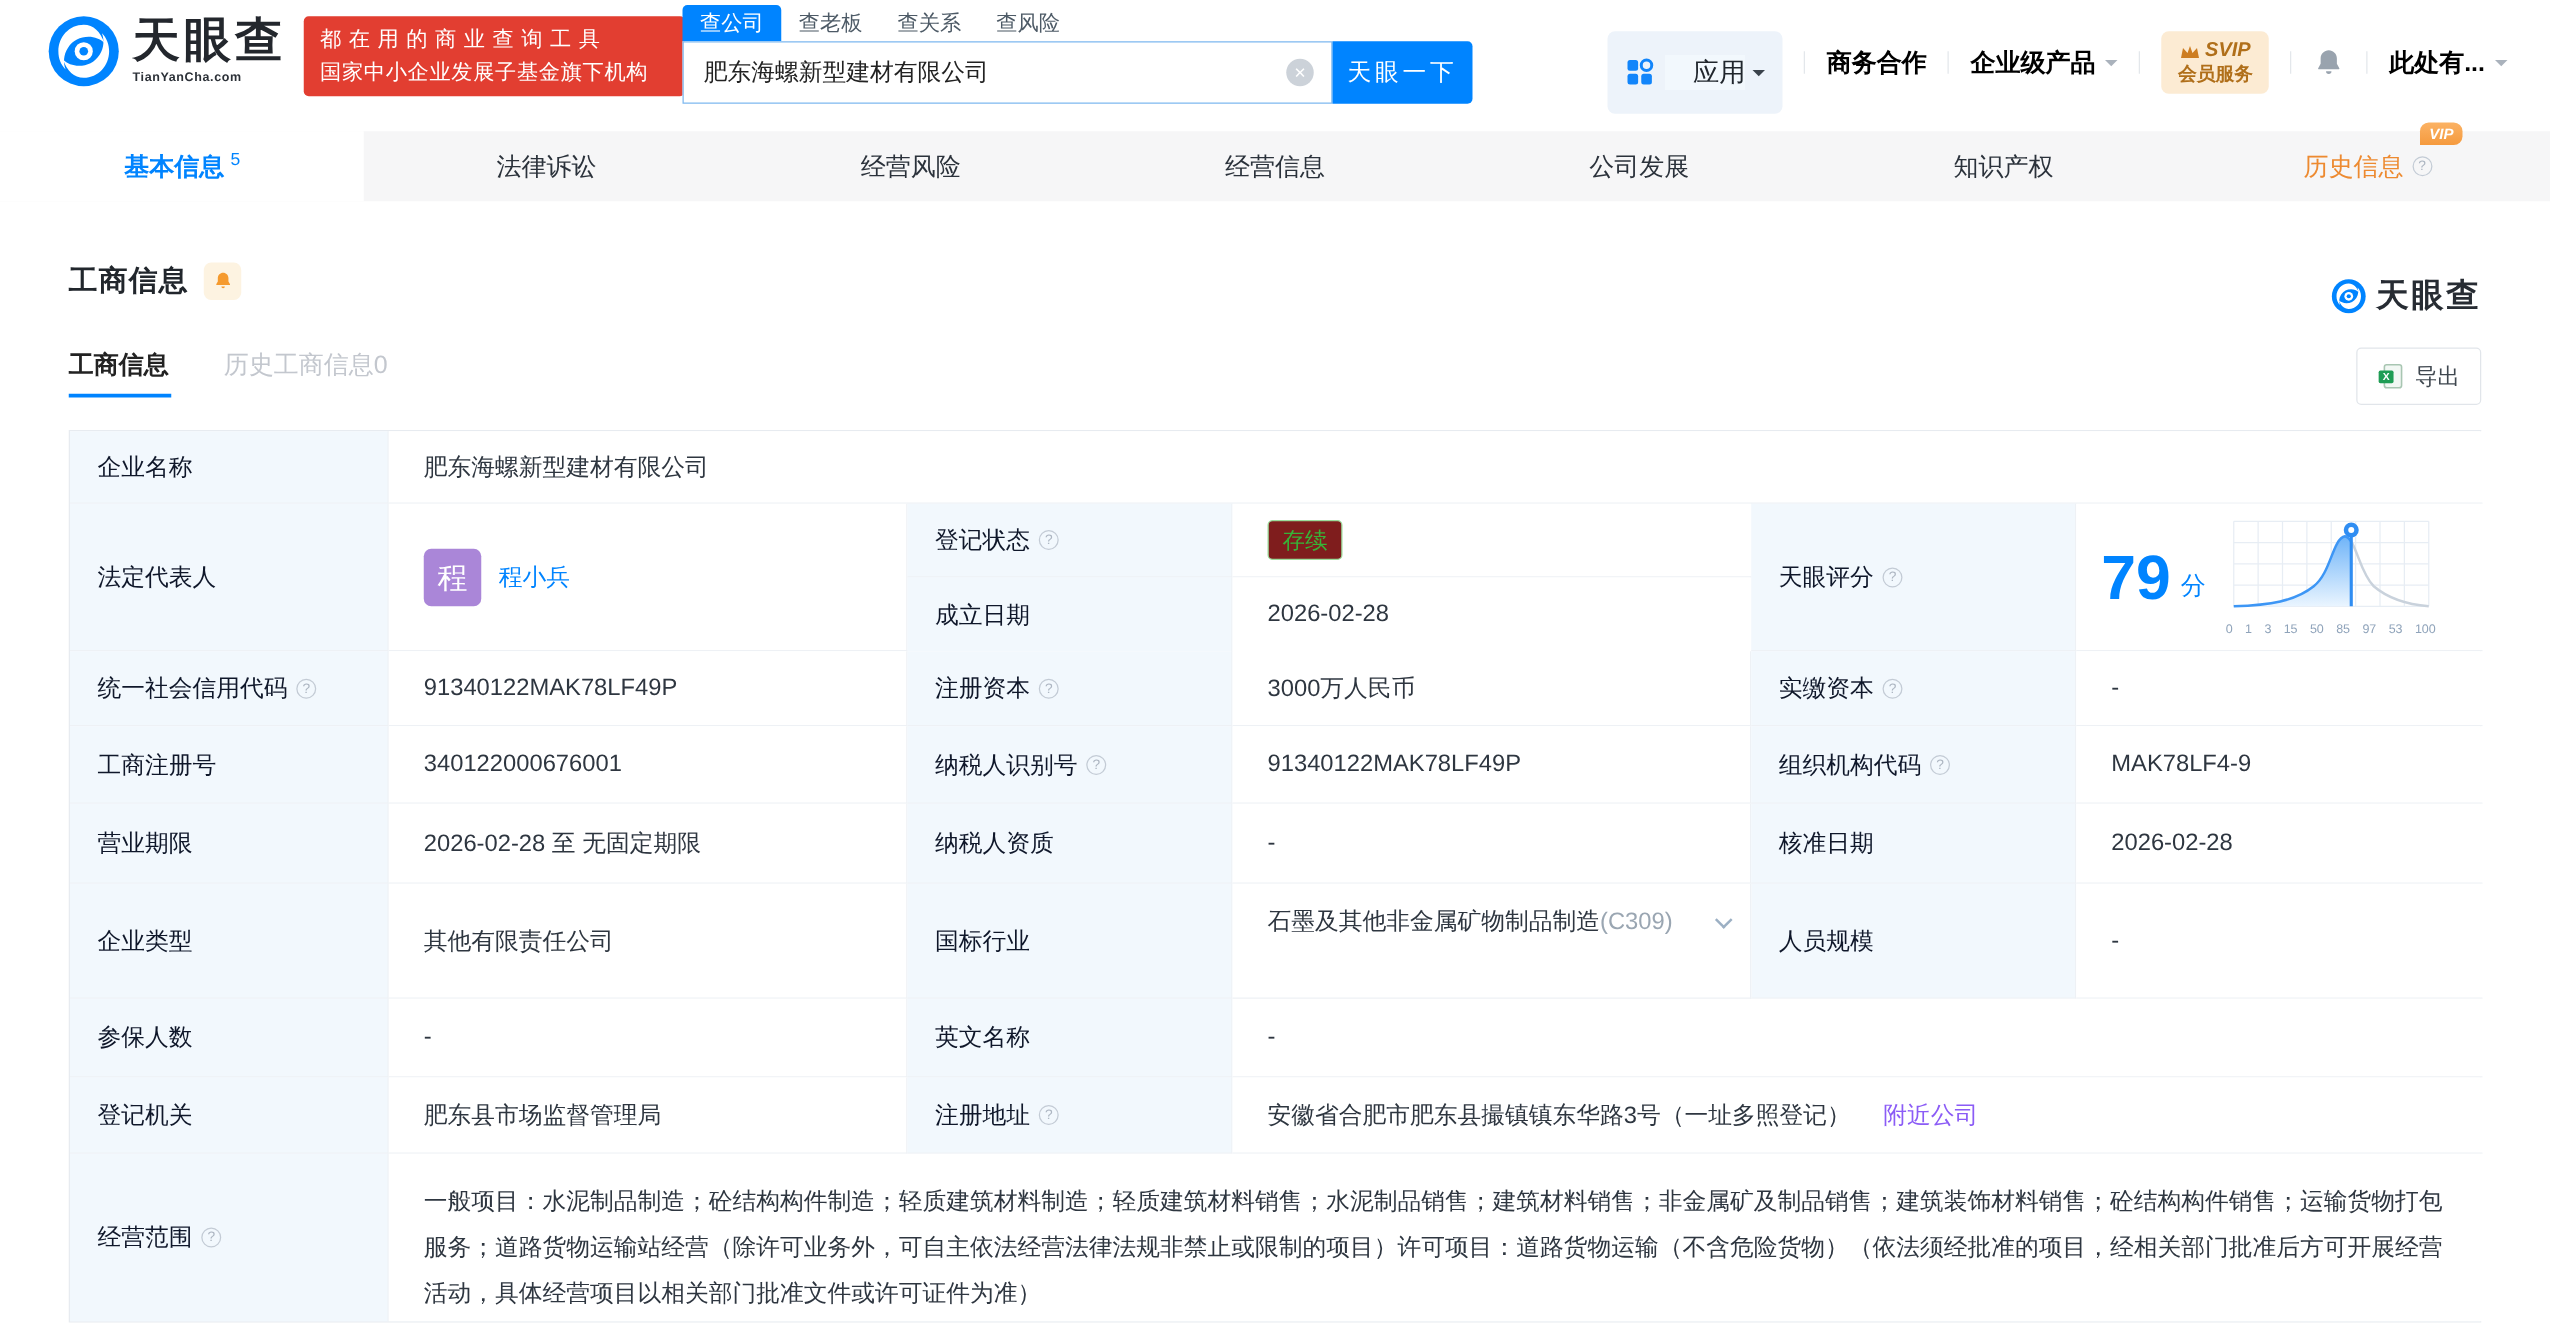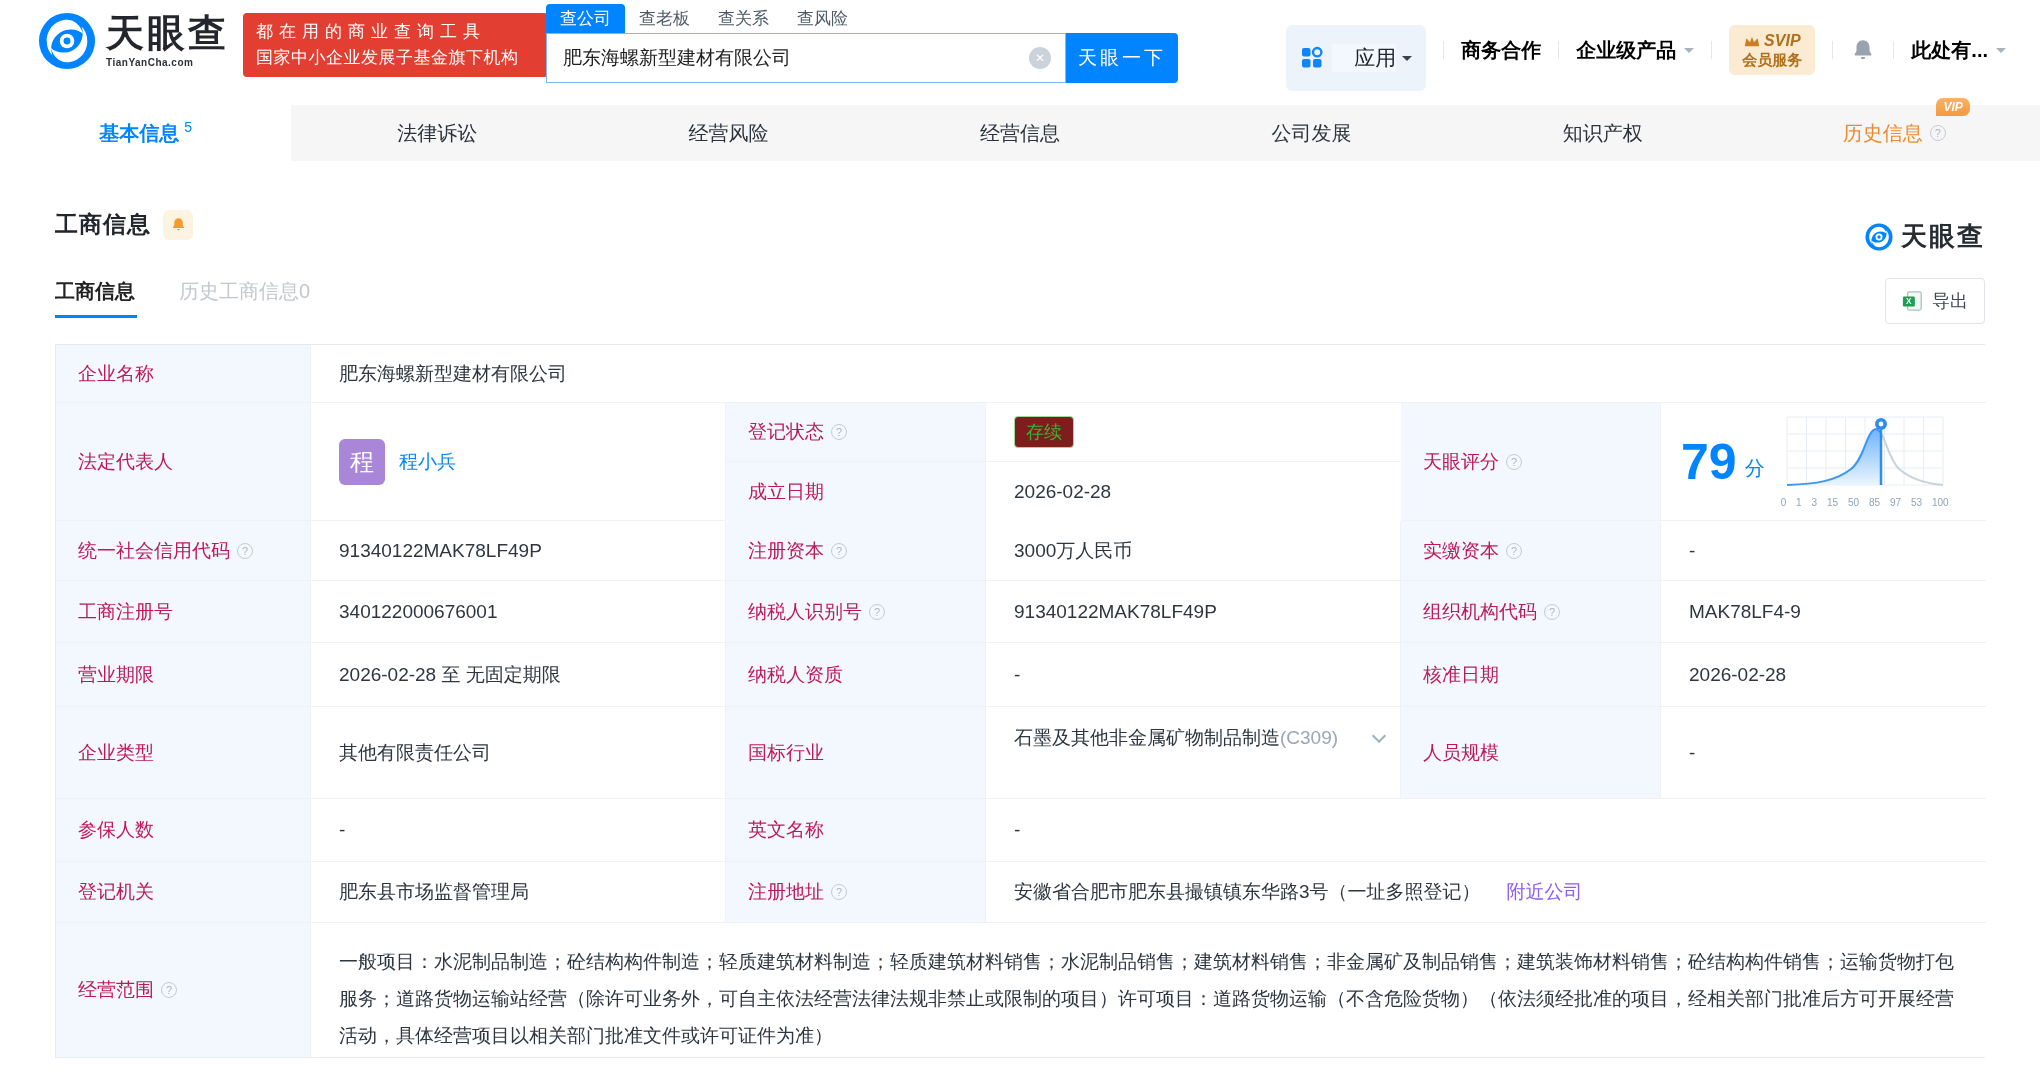--- a/index.html
+++ b/index.html
@@ -71,21 +71,21 @@
   .subtab.inactive{color:#c3c7ce;margin-left:44px;}
   .export-btn{position:absolute;right:0;bottom:-6px;border:1px solid #e1e5ea;border-radius:4px;background:#fff;
     padding:10px 16px;display:flex;align-items:center;font-size:18px;color:#3f474f;gap:8px;cursor:pointer;}
 
   
   .table{margin-top:26px;border:1px solid #e7ebf0;width:1930px;}
   .trow{display:flex;}
   .cell{border-right:1px solid #eef1f5;border-bottom:1px solid #eef1f5;display:flex;align-items:center;}
   .trow .cell:last-child{border-right:none;}
   .table .trow:last-child .cell{border-bottom:none;}
-  .lbl{background:#f2f8fd;color:#be185d;font-size:19px;padding-left:22px;}
+  .lbl{background:#f2f8fd;color:#0f172a;font-size:19px;padding-left:22px;}
   .val{color:#2e3640;font-size:19px;padding-left:28px;background:#fff;}
   .w1{width:255px;flex:none}.w2{width:415px;flex:none}.w3{width:260px;flex:none}
   .w4{width:415px;flex:none}.w5{width:260px;flex:none}.w6{width:325px;flex:none}
   .span-all{width:1675px;flex:none}.span-right{width:1000px;flex:none}
   .h58{height:58px}.h118{height:118px}.h60{height:60px}.h62{height:62px}.h64{height:64px}
   .h92{height:92px}.h63{height:63px}.h61{height:61px}.h134{height:134px}
   .mid{width:675px;flex:none;display:flex;flex-direction:column;border-right:1px solid #eef1f5;}
   .subrow{display:flex;height:59px;flex:none;}
   .subrow .cell{border-right:1px solid #eef1f5;border-bottom:1px solid #eef1f5;}
   .subrow:last-child .cell{border-bottom:none;}

